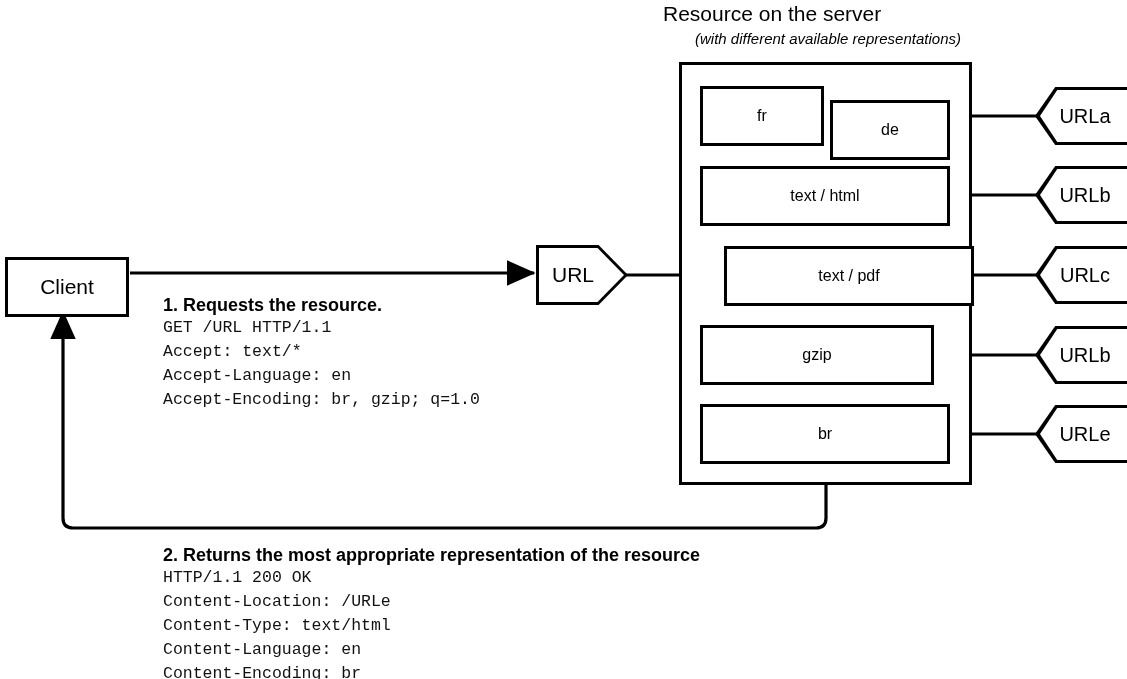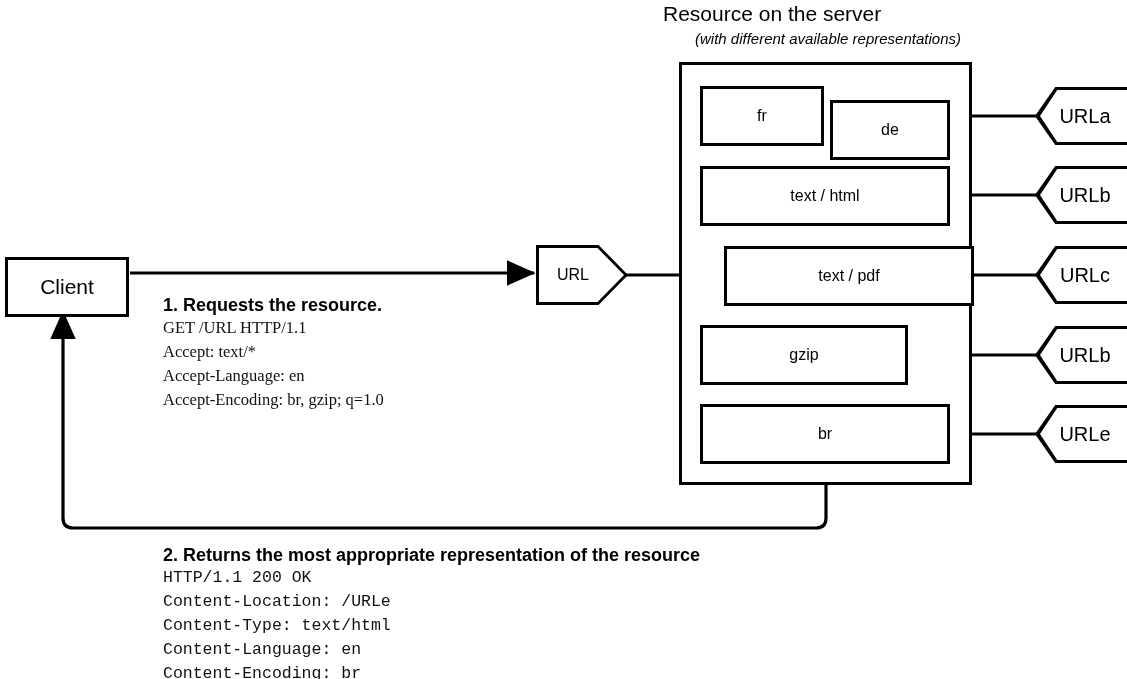--- a/index.html
+++ b/index.html
@@ -27,21 +27,21 @@
   .penta .fill{position:absolute;left:0;top:0;width:100%;height:100%;
                background:#000;}
   .penta .inner{position:absolute;left:0;top:0;width:100%;height:100%;
                 background:#fff;}
   .penta .lbl{position:relative;z-index:3;}
 
   
   .url-shape{left:536px;top:245px;width:92px;height:60px;}
   .url-shape .fill{clip-path:polygon(0 0, 68% 0, 100% 50%, 68% 100%, 0 100%);}
   .url-shape .inner{clip-path:polygon(3px 3px, calc(68% - 1px) 3px, calc(100% - 4px) 50%, calc(68% - 1px) calc(100% - 3px), 3px calc(100% - 3px));}
-  .url-shape .lbl{margin-right:18px;font-size:16px;}
+  .url-shape .lbl{margin-right:18px;font-size:21px;}
 
   
   .urlx{width:92px;height:58px;left:1035px;}
   .urlx .fill{clip-path:polygon(0 50%, 22% 0, 100% 0, 100% 100%, 22% 100%);}
   .urlx .inner{clip-path:polygon(5px 50%, calc(22% + 2px) 3px, 100% 3px, 100% calc(100% - 3px), calc(22% + 2px) calc(100% - 3px));}
   .urlx .lbl{margin-left:8px;}
 
   .code{position:absolute;font-family:"Liberation Mono", monospace;
         font-size:16.5px;line-height:24px;white-space:pre;color:#111;}
   .step-title{position:absolute;font-size:18px;font-weight:bold;line-height:20px;}
@@ -94,21 +94,21 @@
   </div>
 
   <div class="box rep" style="left:700px;top:166px;width:250px;height:60px;">
     <span>text / html</span>
   </div>
 
   <div class="box rep" style="left:700px;top:246px;width:250px;height:60px;margin-left:24px;">
     <span>text / pdf</span>
   </div>
 
-  <div class="box rep" style="left:700px;top:325px;width:208px;height:60px;">
+  <div class="box rep" style="left:700px;top:325px;width:234px;height:60px;">
     <span>gzip</span>
   </div>
 
   <div class="box rep" style="left:700px;top:404px;width:250px;height:60px;">
     <span>br</span>
   </div>
 
   <div class="penta urlx" style="top:87px;">
     <span class="fill"></span>
     <span class="inner"></span>
@@ -129,21 +129,21 @@
     <span class="inner"></span>
     <span class="lbl">URLb</span>
   </div>
   <div class="penta urlx" style="top:405px;">
     <span class="fill"></span>
     <span class="inner"></span>
     <span class="lbl">URLe</span>
   </div>
 
   <div class="step-title" style="left:163px;top:295px;">1. Requests the resource.</div>
-  <div class="code" style="left:163px;top:316px;font-family:Liberation Serif, serif;">GET /URL HTTP/1.1
+  <div class="code" style="left:163px;top:316px;">GET /URL HTTP/1.1
 Accept: text/*
 Accept-Language: en
 Accept-Encoding: br, gzip; q=1.0</div>
 
   <div class="step-title" style="left:163px;top:545px;">2. Returns the most appropriate representation of the resource</div>
   <div class="code" style="left:163px;top:566px;">HTTP/1.1 200 OK
 Content-Location: /URLe
 Content-Type: text/html
 Content-Language: en
 Content-Encoding: br</div>

